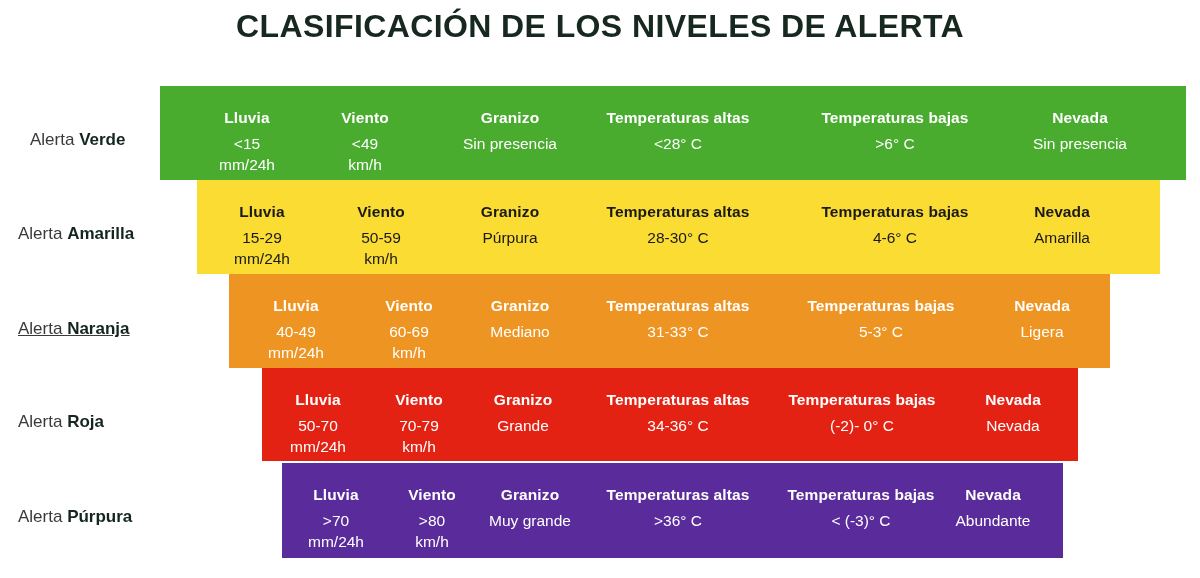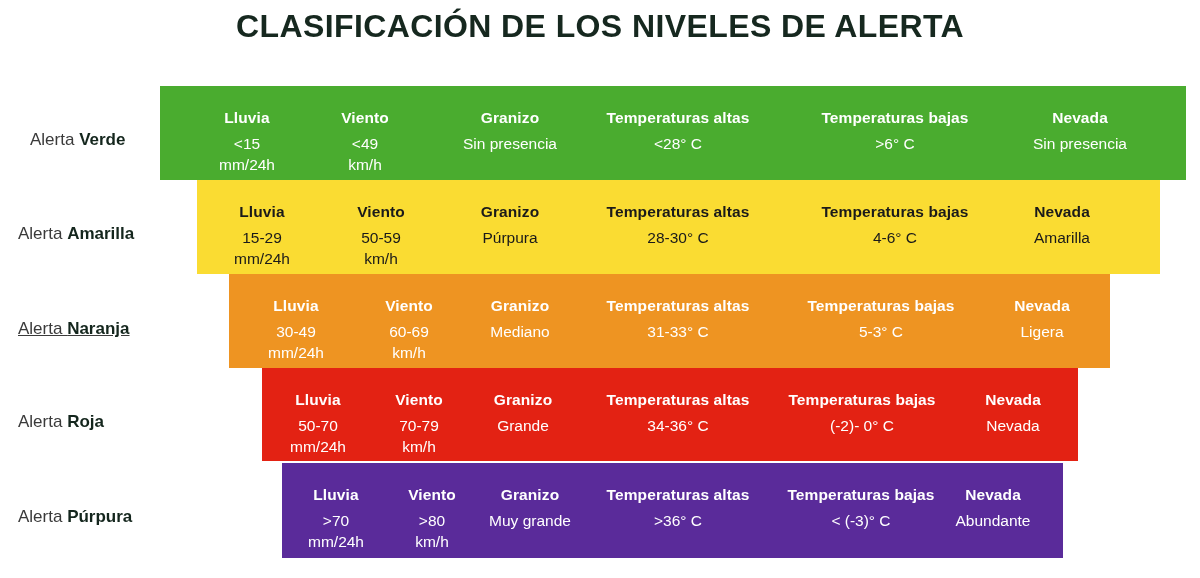--- a/index.html
+++ b/index.html
@@ -138,21 +138,21 @@
           <span class="v">4-6° C</span>
         </div>
         <div class="cell" style="left: 755px; width: 220px; top: 24px;">
           <span class="h">Nevada</span>
           <span class="v">Amarilla</span>
         </div>
       </div>
     <div class="bar" id="bar-naranja" style="left: 229px; top: 274px; width: 881px; height: 94px; background: rgb(238, 148, 34); color: rgb(255, 255, 255);">
         <div class="cell" style="left: -43px; width: 220px; top: 24px;">
           <span class="h">Lluvia</span>
-          <span class="v">30-49</span>
+          <span class="v">40-49</span>
           <span class="v">mm/24h</span>
         </div>
         <div class="cell" style="left: 70px; width: 220px; top: 24px;">
           <span class="h">Viento</span>
           <span class="v">60-69</span>
           <span class="v">km/h</span>
         </div>
         <div class="cell" style="left: 181px; width: 220px; top: 24px;">
           <span class="h">Granizo</span>
           <span class="v">Mediano</span>

